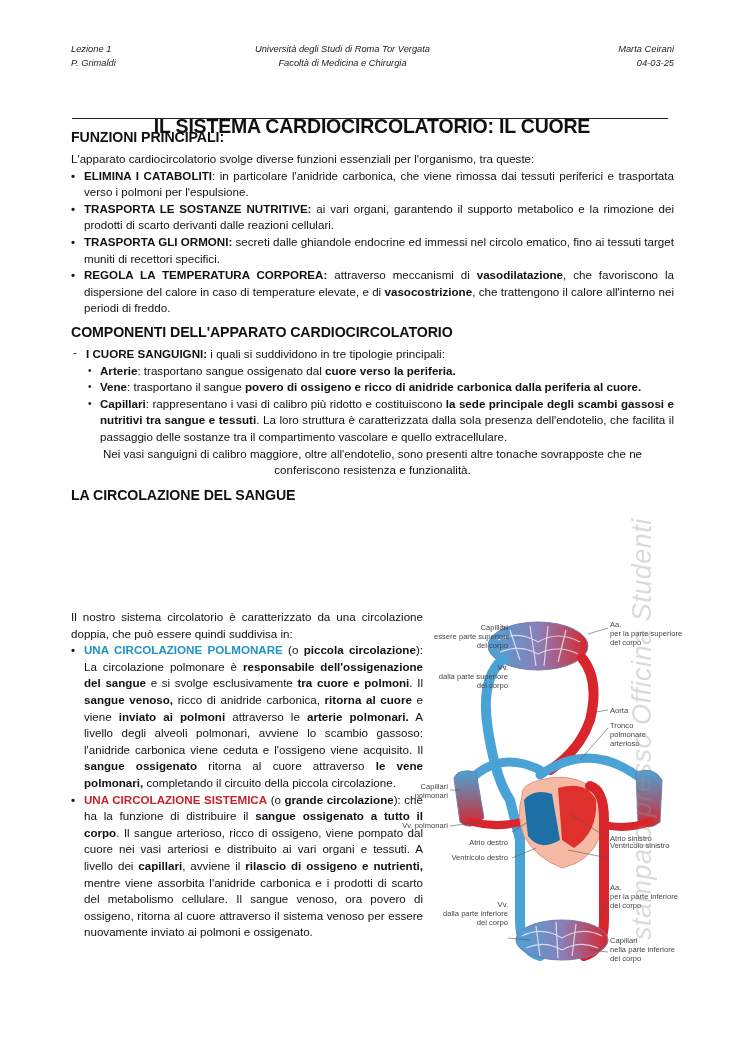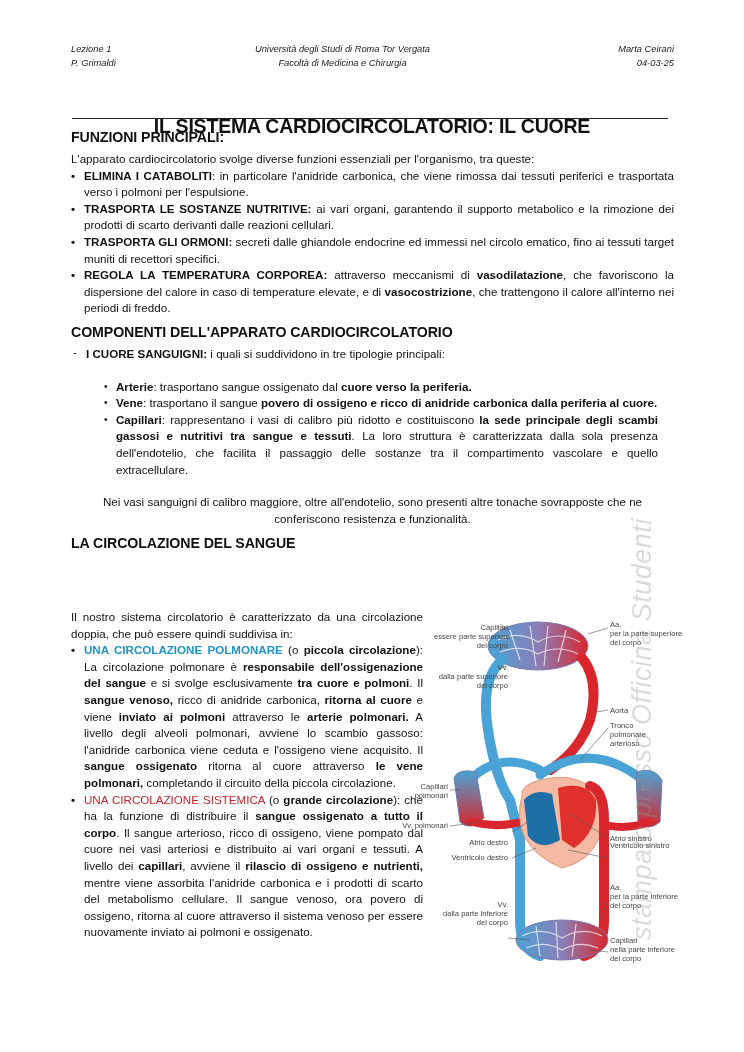--- a/index.html
+++ b/index.html
@@ -18,26 +18,26 @@
 
   .content { position: absolute; left: 71px; width: 603px; top: 128px; font-size: 11.6px; line-height: 16.6px; }
   .h2 { font-weight: bold; font-size: 14.2px; line-height: 18px; margin: 0 0 5px 0; letter-spacing: -0.1px; }
   .p { margin: 0; text-align: justify; }
   .bullets { margin: 0; padding: 0; list-style: none; }
   .bullets li { position: relative; padding-left: 13px; text-align: justify; }
   .bullets li::before { content: "\2022"; position: absolute; left: 0; top: 0; font-weight: bold; }
   .dashes { margin: 0; padding: 0; list-style: none; }
   .dashes > li { position: relative; padding-left: 15px; text-align: justify; }
   .dashes > li::before { content: "-"; position: absolute; left: 2px; top: -2px; }
-  .sub { margin: 16px; padding: 0; list-style: none; }
+  .sub { margin: 0; padding: 0; list-style: none; }
   .sub li { position: relative; padding-left: 14px; text-align: justify; }
   .sub li::before { content: "\2022"; position: absolute; left: 2px; top: 0; font-size: 10px; }
   b { font-weight: bold; }
   .blue { color: #1f93c4; font-weight: bold; }
-  .red { color: #c4242a; font-weight: normal; }
+  .red { color: #c4242a; font-weight: bold; }
 
   .col-left { position: absolute; left: 71px; width: 352px; top: 609px; font-size: 11.6px; line-height: 16.6px; }
   .col-left .p, .col-left li { text-align: justify; }
 
   .diagram { position: absolute; left: 440px; top: 600px; width: 280px; height: 370px; }
   .diagram .lbl { position: absolute; font-size: 7.6px; line-height: 9px; color: #444; white-space: nowrap; }
   .lbl.r { text-align: right; }
 
   .watermark { position: absolute; left: 627px; top: 940px; transform-origin: 0 0; transform: rotate(-90deg);
                font-style: italic; font-size: 27px; color: rgba(150,150,150,0.35); white-space: nowrap; letter-spacing: 0.5px; }

